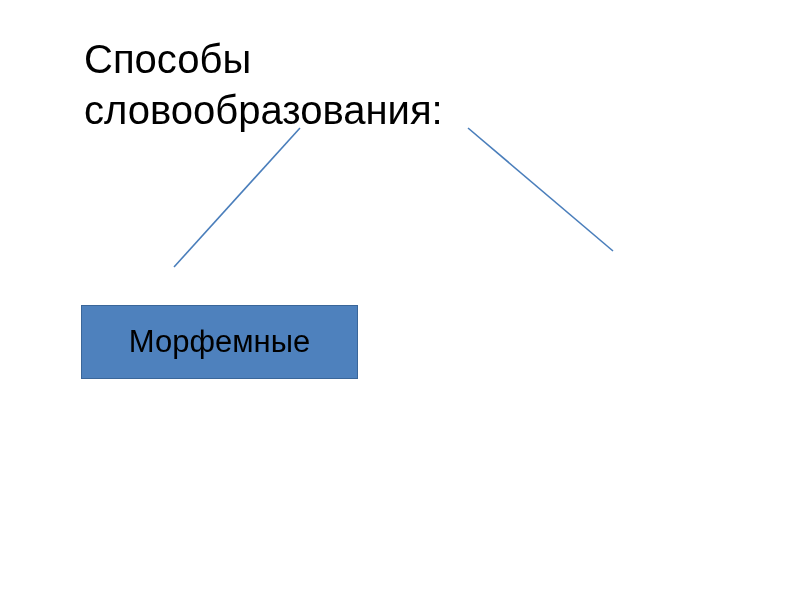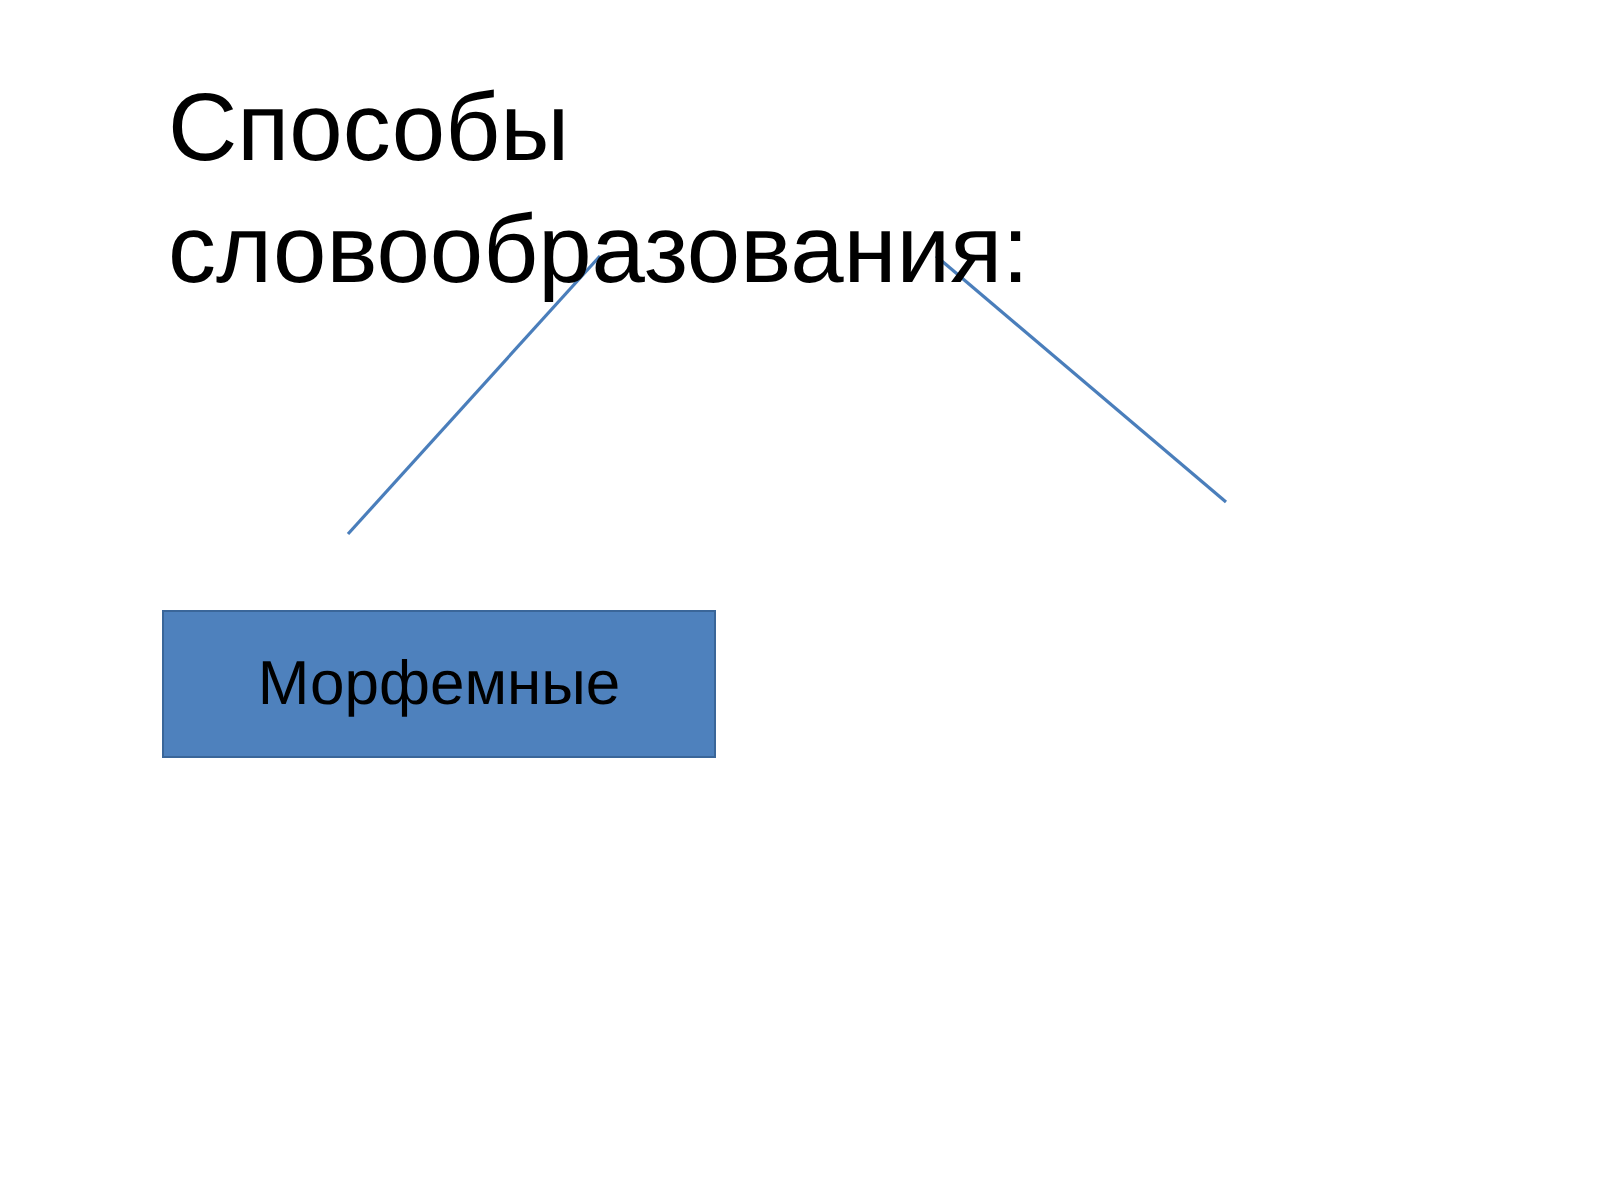--- a/index.html
+++ b/index.html
@@ -18,21 +18,21 @@
     background: #ffffff;
     overflow: hidden;
   }
 
   
   .slide-title {
     position: absolute;
     left: 84px;
     top: 34px;
     width: 560px;
-    font-size: 48px;
+    font-size: 40px;
     line-height: 1.28;
     color: #000000;
     font-weight: 400;
     letter-spacing: 0px;
     white-space: pre-line;
     z-index: 3;
   }
 
   
   .connector-layer {

